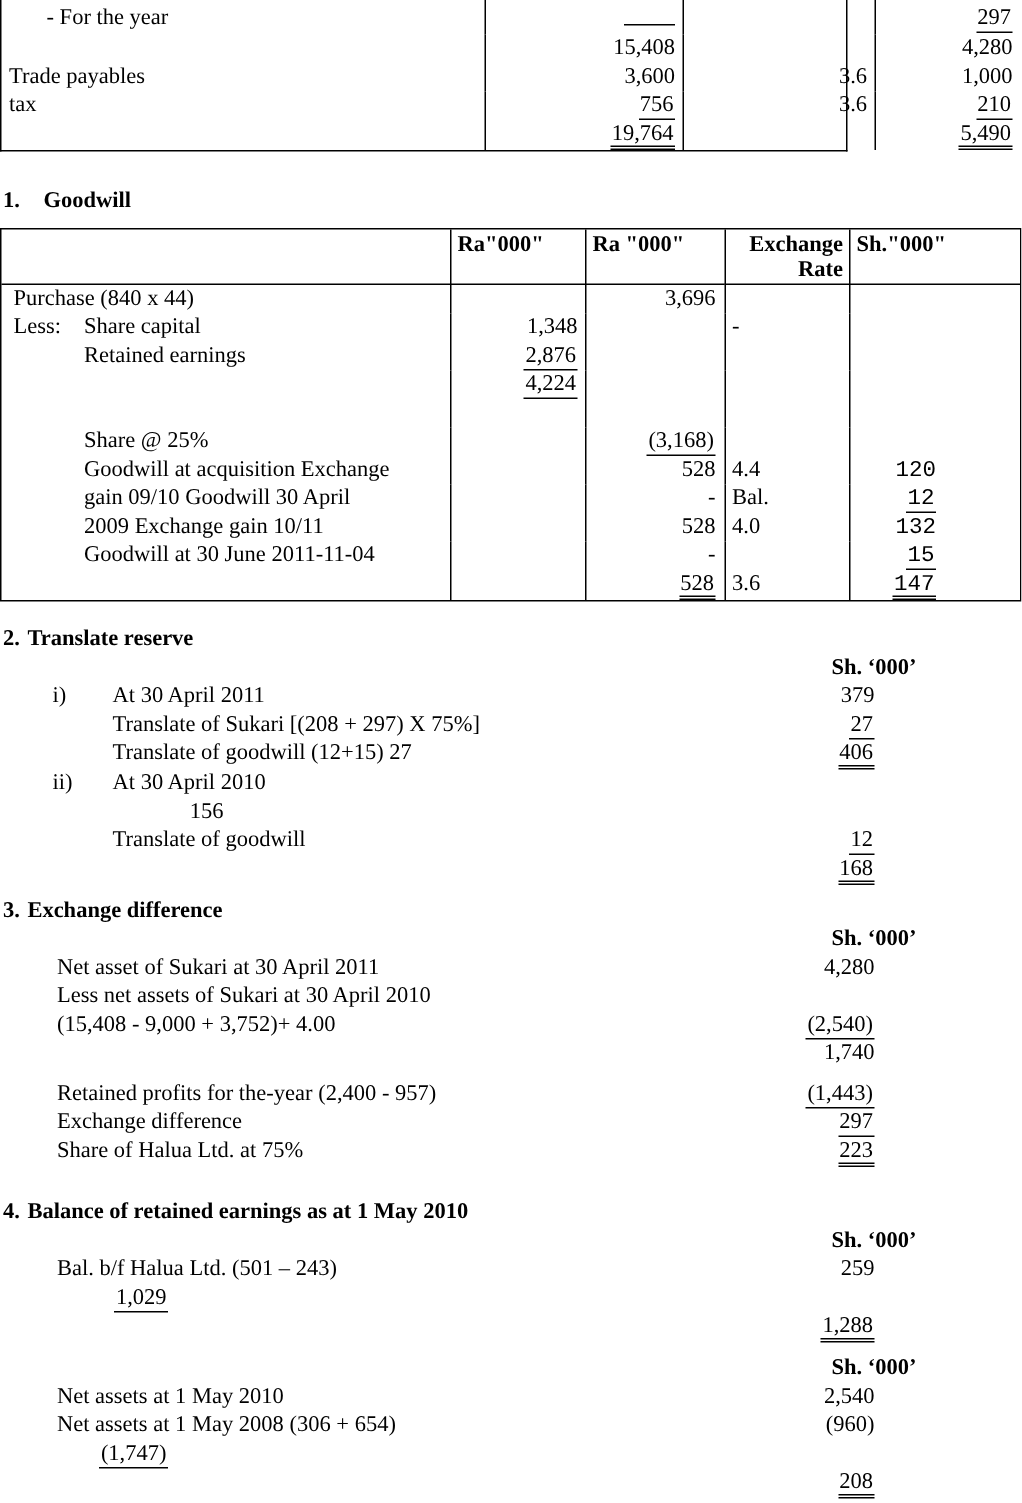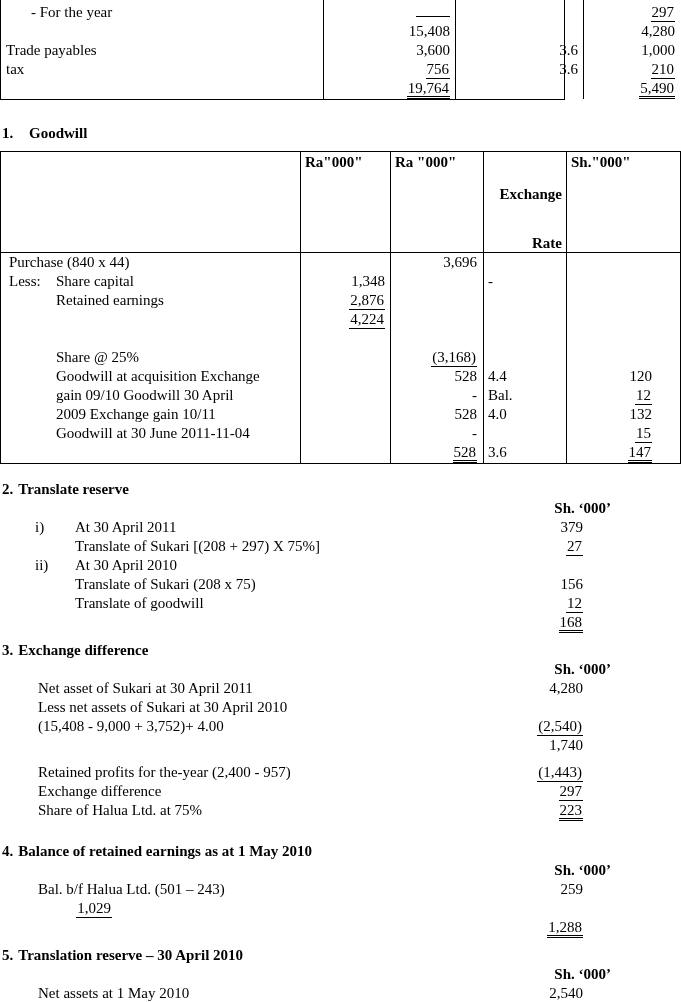--- a/index.html
+++ b/index.html
@@ -35,28 +35,28 @@
   .gw-num { display:inline-block; width:27px; }
   .gw-table {
     display:grid;
     grid-template-columns:299px 90px 93px 83px 114px;
     width:681px;
     border:1px solid #000;
   }
   .gw-table > div { line-height:19px; min-height:19px; }
   .gw-table .hdr { font-weight:bold; border-bottom:1px solid #000; line-height:17px; padding:2px 4px 0 4px; min-height:37px; }
   .hdr.hright { text-align:right; }
-  .hdr .hline { display:block;margin-top:32px; }
+  .hdr .hline { display:block; }
   .gc1 { padding-left:8px; }
   .gc1 .ind { padding-left:47px; display:inline-block; }
   .less { display:inline-block; width:47px; }
   .gc2 { text-align:right; padding-right:5px; }
   .gc3 { text-align:right; padding-right:6px; }
   .gc4 { text-align:left; padding-left:4px; }
-  .gc5 { text-align:right; padding-right:28px; }
+  .gc5 { text-align:right; padding-right:56px;font-family:Liberation Mono, monospace; }
 
   
   .sec { }
   .sec-h { font-weight:bold; line-height:19px; padding-left:2px; }
   .sec-h .n { margin-right:5px; }
   .shead { font-weight:bold; text-align:right; padding-right:70px; line-height:19px; }
   .srow { display:flex; line-height:19px; min-height:19px; }
   .s2 .srow { padding-left:35px; }
   .pre { flex:0 0 40px; }
   .flex-lbl { flex:1 1 auto; }
@@ -196,28 +196,33 @@
       <span class="val"><span>379</span></span>
       <span class="rsp"></span>
     </div>
     <div class="srow">
       <span class="pre"></span>
       <span class="flex-lbl">Translate of Sukari [(208 + 297) X 75%]</span>
       <span class="val"><span class="u">27</span></span>
       <span class="rsp"></span>
     </div>
     <div class="srow">
+      <span class="pre"></span>
+      <span class="flex-lbl">Translate of goodwill (12+15) 27</span>
+      <span class="val"><span class="uu">406</span></span>
+      <span class="rsp"></span>
+    </div>
+    <div class="srow">
       <span class="pre">ii)</span>
       <span class="flex-lbl">At 30 April 2010</span>
       <span class="val"><span></span></span>
       <span class="rsp"></span>
     </div>
     <div class="srow">
       <span class="pre"></span>
-      <span class="flex-lbl">Translate of Sukari (208 x 75)</span>
       <span class="val"><span>156</span></span>
       <span class="rsp"></span>
     </div>
     <div class="srow">
       <span class="pre"></span>
       <span class="flex-lbl">Translate of goodwill</span>
       <span class="val"><span class="u">12</span></span>
       <span class="rsp"></span>
     </div>
     <div class="srow">
@@ -287,31 +292,33 @@
       <span class="rsp"></span>
     </div>
     <div class="srow">
       <span class="flex-lbl"></span>
       <span class="val"><span class="uu">1,288</span></span>
       <span class="rsp"></span>
     </div>
   </section>
 
   <section class="sec s345 mt8">
-    <div class="sec-h">
-      <span class="n">5.</span><span>Translation reserve – 30 April 2010</span>
-    </div>
     <div class="shead">Sh. ‘000’</div>
 
     <div class="srow">
       <span class="flex-lbl">Net assets at 1 May 2010</span>
       <span class="val"><span>2,540</span></span>
       <span class="rsp"></span>
     </div>
     <div class="srow">
+      <span class="flex-lbl">Net assets at 1 May 2008 (306 + 654)</span>
+      <span class="val"><span>(960)</span></span>
+      <span class="rsp"></span>
+    </div>
+    <div class="srow">
       <span class="val"><span class="u">(1,747)</span></span>
       <span class="rsp"></span>
     </div>
     <div class="srow">
       <span class="flex-lbl"></span>
       <span class="val"><span class="uu">208</span></span>
       <span class="rsp"></span>
     </div>
   </section>
 

